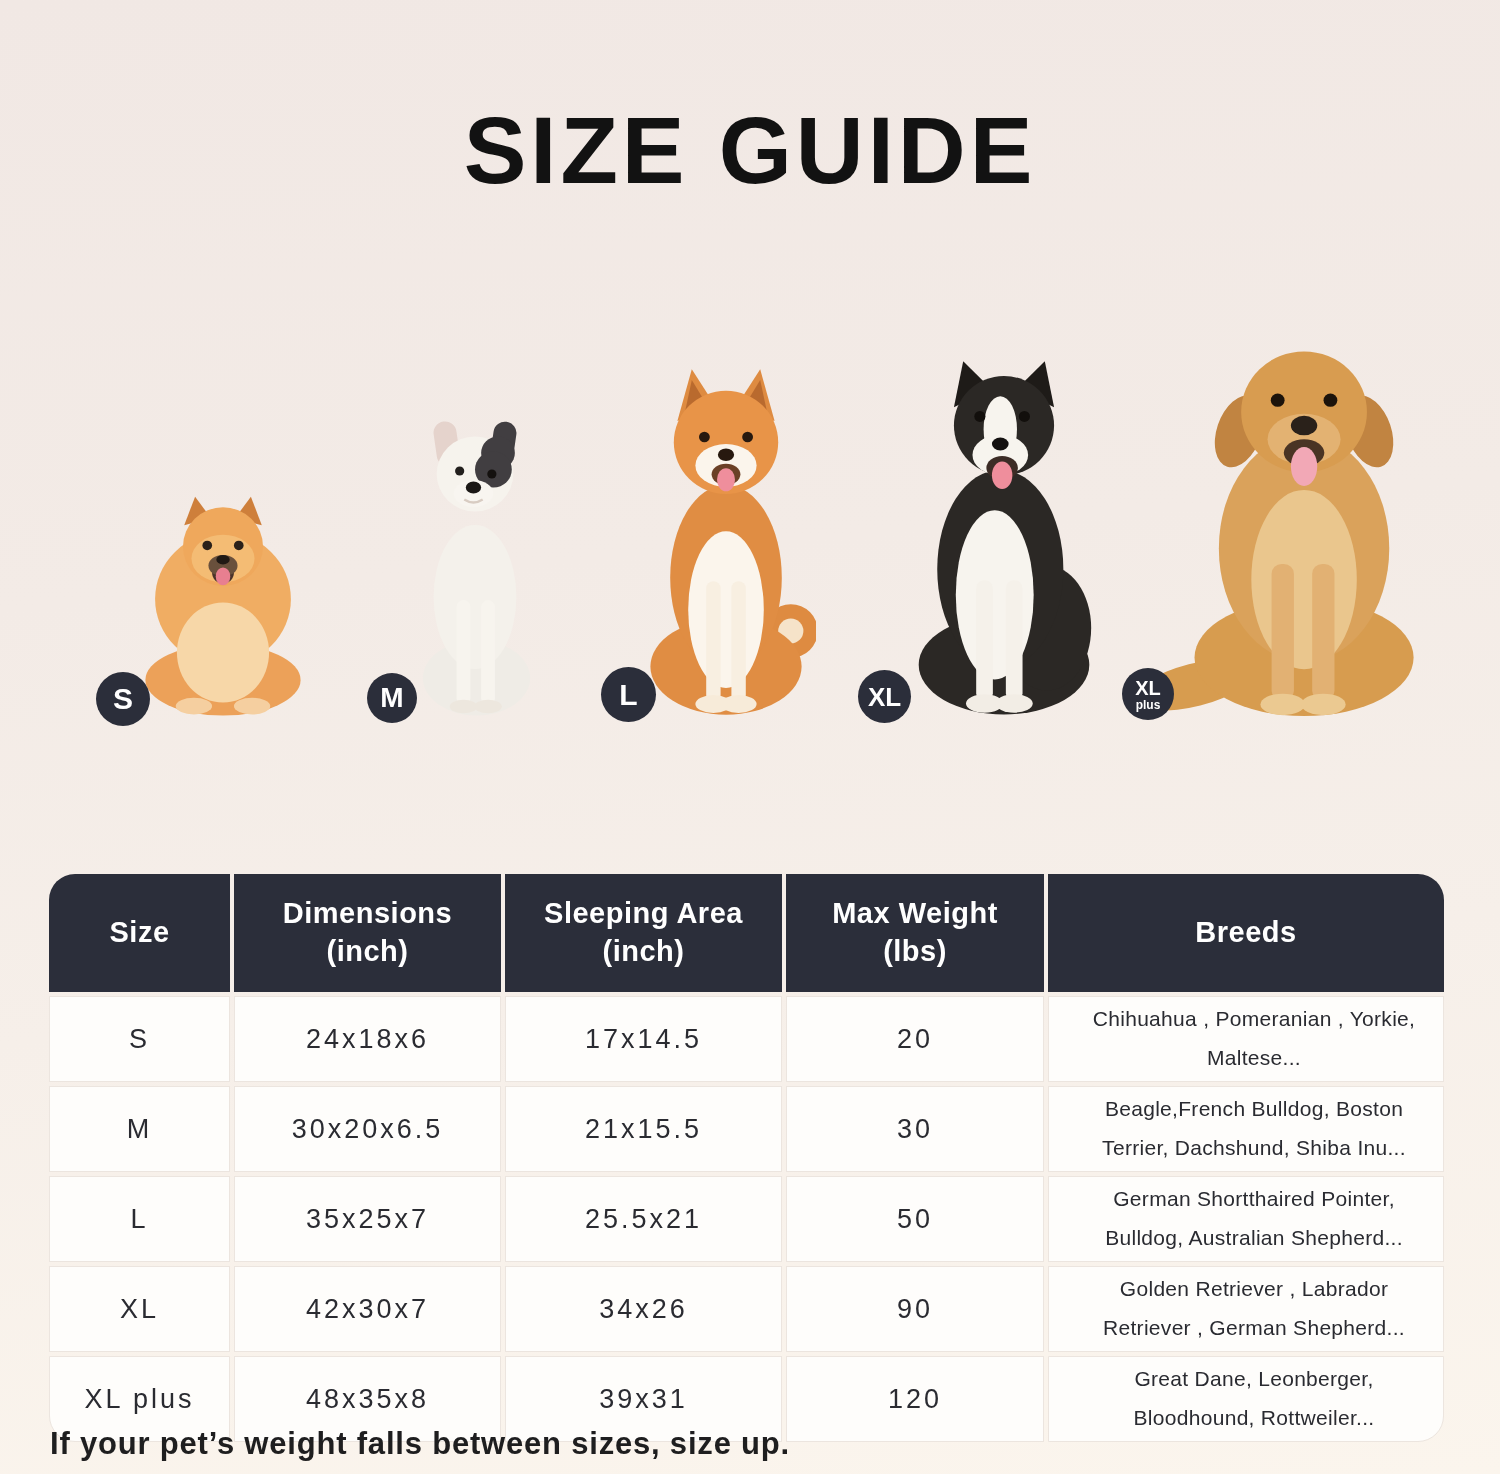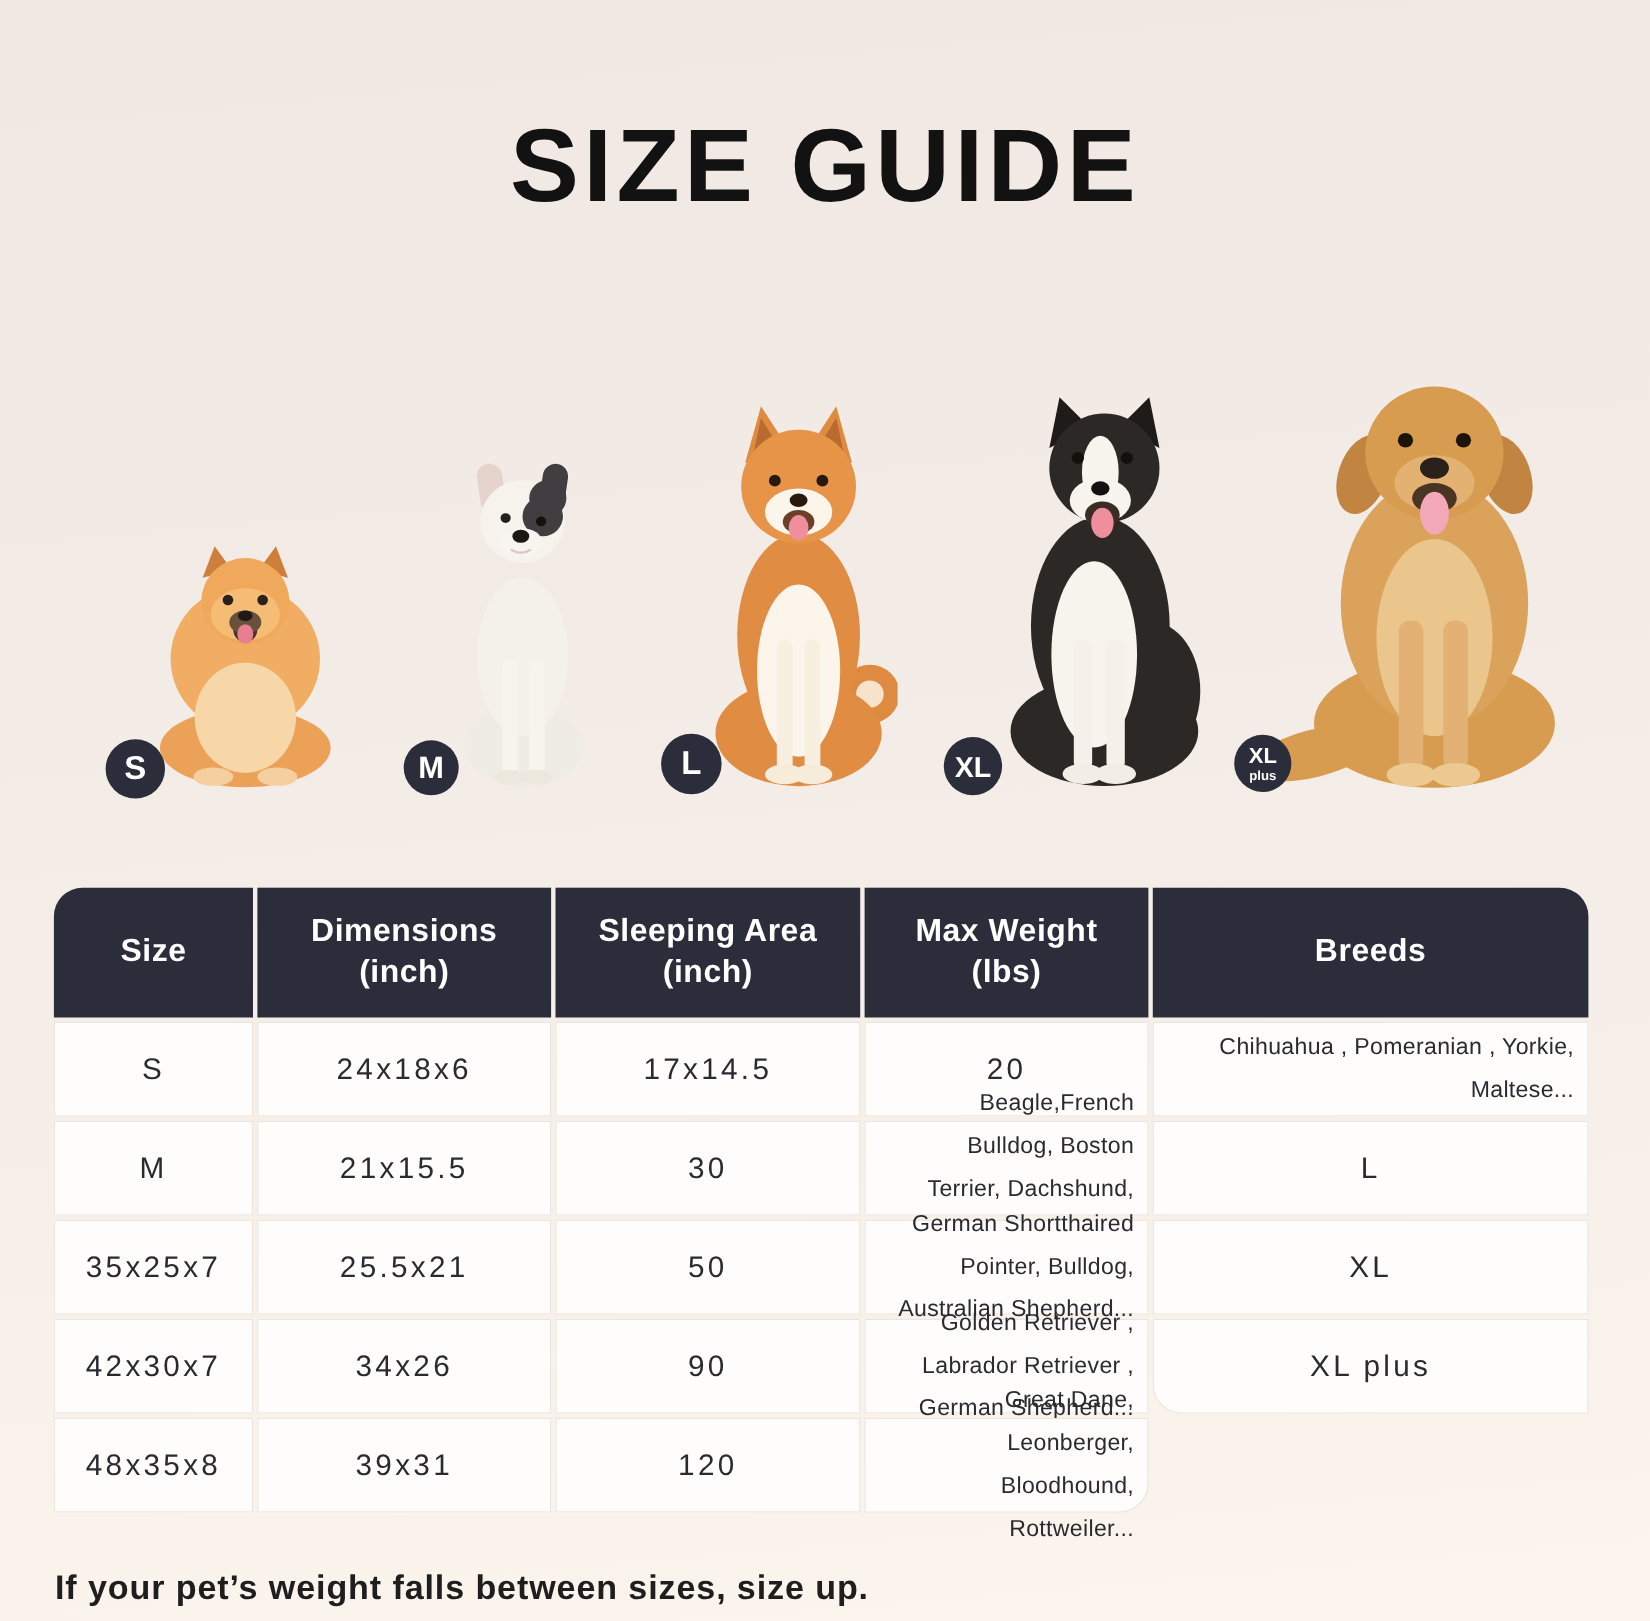--- a/index.html
+++ b/index.html
@@ -15,40 +15,40 @@
   }
   .dog{position:absolute;}
   .badge{
     position:absolute;border-radius:50%;background:#2b2e3a;
     display:flex;flex-direction:column;align-items:center;justify-content:center;
     color:#ffffff;font-weight:700;line-height:1;
   }
   .badge .sub{font-size:12px;font-weight:700;margin-top:1px;text-align:right;}
   .badge .sub:empty{display:none;}
   .size-table{
-    position:absolute;left:49px;top:807px;width:1395px;
+    position:absolute;left:49px;top:874px;width:1395px;
     display:grid;
     grid-template-columns:181px 267px 277px 258px 396px;
     grid-template-rows:118px repeat(5,86px);
     gap:4px;
   }
   .th{
     background:#2b2e3a;color:#ffffff;
     display:flex;flex-direction:column;align-items:center;justify-content:center;
     font-size:29px;font-weight:700;line-height:1.3;letter-spacing:0.5px;text-align:center;
   }
   .th.corner-tl{border-top-left-radius:26px;}
   .th.corner-tr{border-top-right-radius:26px;}
   .td{
     background:#fefdfb;border:1px solid #ece5df;color:#2a2b31;
     display:flex;align-items:center;justify-content:center;
     font-size:27px;letter-spacing:3px;text-align:center;
   }
   .td.breeds{
-    justify-content:flex-start;text-align:right;
+    justify-content:flex-start;text-align:center;
     font-size:21px;letter-spacing:0.3px;line-height:1.85;
     padding:0 12px 0 28px;box-sizing:border-box;
   }
   .td.corner-bl{border-bottom-left-radius:26px;text-align:center;}
   .td.corner-br{border-bottom-right-radius:26px;}
   .footer-note{
     position:absolute;left:50px;top:1426px;
     font-size:31px;font-weight:700;color:#1e1e1f;letter-spacing:0.8px;
   }
 </style>
@@ -204,20 +204,21 @@
       <span></span>
     </div>
 
     <div class="td">S</div>
     <div class="td">24x18x6</div>
     <div class="td">17x14.5</div>
     <div class="td">20</div>
     <div class="td breeds">Chihuahua , Pomeranian , Yorkie, Maltese...</div>
 
     <div class="td">M</div>
+    <div class="td">30x20x6.5</div>
     <div class="td">21x15.5</div>
     <div class="td">30</div>
     <div class="td breeds">Beagle,French Bulldog, Boston Terrier, Dachshund, Shiba Inu...</div>
 
     <div class="td">L</div>
     <div class="td">35x25x7</div>
     <div class="td">25.5x21</div>
     <div class="td">50</div>
     <div class="td breeds">German Shortthaired Pointer, Bulldog, Australian Shepherd...</div>
 

